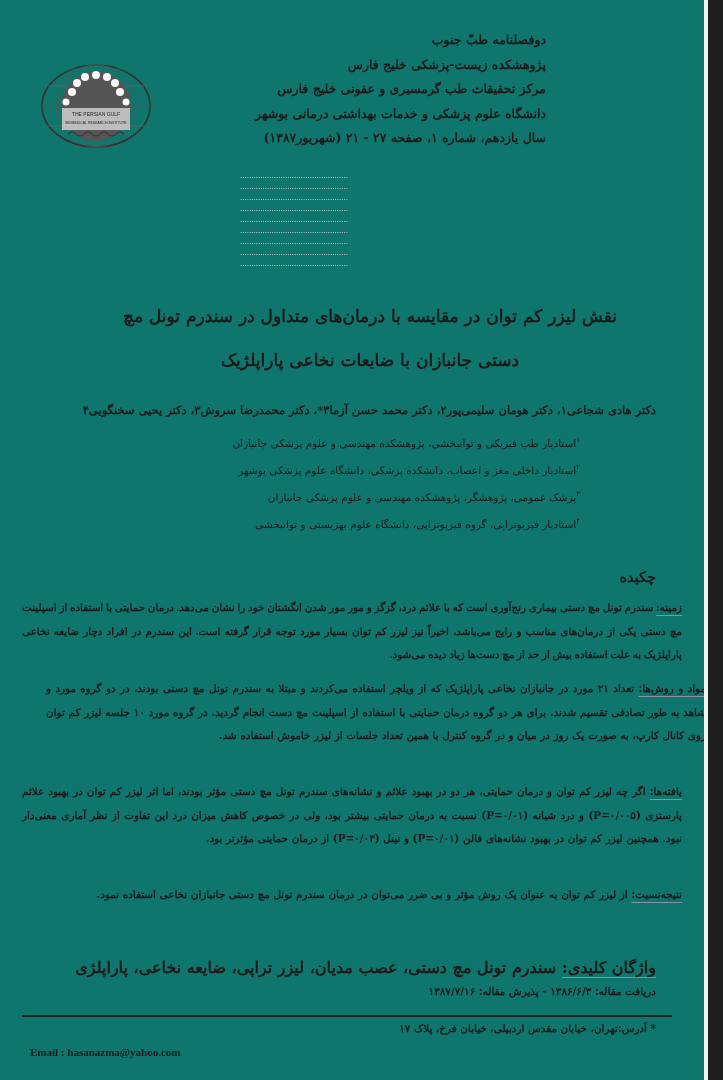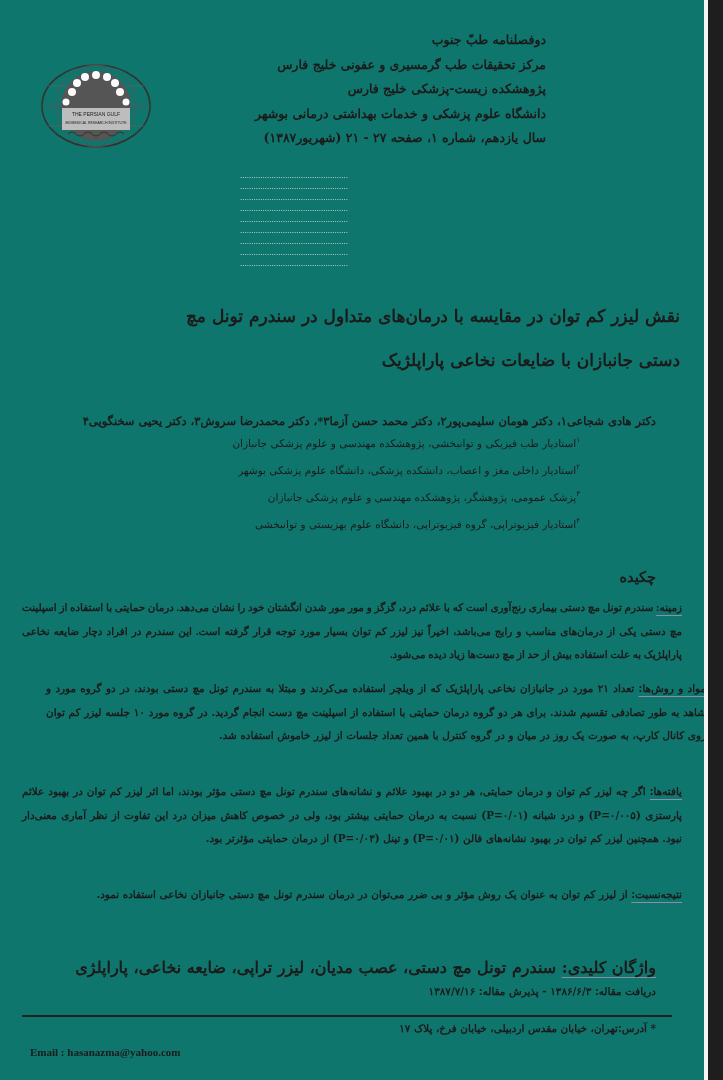--- a/index.html
+++ b/index.html
@@ -9,23 +9,23 @@
         border-right:1px solid #d8d8d8;}
   .edge{position:absolute;left:708px;top:0;width:15px;height:1080px;background:#1e1e1e;}
   .edge-light{position:absolute;left:704px;top:0;width:5px;height:1080px;background:#f4f4f4;}
   .rtl{direction:rtl;unicode-bidi:plaintext;}
 
   .logo{position:absolute;left:40px;top:62px;width:112px;height:88px;}
   .header{position:absolute;right:162px;top:28px;width:360px;font-size:12.5px;font-weight:bold;
           line-height:24.5px;text-align:right;}
   .header div{white-space:nowrap;}
 
-  .title{position:absolute;left:60px;top:294px;width:620px;text-align:right;font-size:17px;
+  .title{position:absolute;left:60px;top:294px;width:620px;text-align:center;font-size:17px;
          font-weight:bold;line-height:44px;}
-  .authors{position:absolute;right:52px;top:414px;width:620px;text-align:right;font-size:11.5px;
+  .authors{position:absolute;right:52px;top:403px;width:620px;text-align:right;font-size:11.5px;
            font-weight:bold;white-space:nowrap;}
   .affils{position:absolute;left:140px;top:428px;width:440px;text-align:right;font-size:10.5px;
           font-weight:normal;line-height:24.5px;}
   .affils sup{font-size:7px;}
 
   .abstract-h{position:absolute;right:52px;top:568px;font-size:14.5px;font-weight:bold;}
   .abs{position:absolute;left:22px;width:660px;text-align:justify;text-align-last:right;
        font-size:10.4px;font-weight:bold;line-height:23.5px;}
   .lbl{text-decoration:underline;text-decoration-color:#8a8fa8;text-underline-offset:4px;}
   .p1{top:596px;font-family:Liberation Serif, serif;}
@@ -69,22 +69,22 @@
         <circle cx="86" cy="40" r="3.5"></circle>
     </g>
     <rect x="22" y="46" width="68" height="22" fill="#bdbdbd"></rect>
     <text x="56" y="54" font-size="5" text-anchor="middle" fill="#222" font-family="Liberation Sans, sans-serif">THE PERSIAN GULF</text>
     <text x="56" y="62" font-size="3.5" text-anchor="middle" fill="#222" font-family="Liberation Sans, sans-serif">BIOMEDICAL RESEARCH INSTITUTE</text>
     <path d="M28 72 q4 -4 8 0 t8 0 t8 0 t8 0 t8 0 t8 0 t8 0" stroke="#333" fill="none" stroke-width="1"></path>
   </svg>
 
   <div class="header rtl">
     <div>دوفصلنامه طبّ جنوب</div>
+    <div>پژوهشکده زیست-پزشکی خلیج فارس</div>
     <div>مرکز تحقیقات طب گرمسیری و عفونی خلیج فارس</div>
-    <div>پژوهشکده زیست-پزشکی خلیج فارس</div>
     <div>دانشگاه علوم پزشکی و خدمات بهداشتی درمانی بوشهر</div>
     <div>سال یازدهم، شماره ۱، صفحه ۲۷ - ۲۱ (شهریور۱۳۸۷)</div>
   </div>
 
   <div class="title rtl">
     <div>نقش لیزر کم توان در مقایسه با درمان‌های متداول در سندرم تونل مچ</div>
     <div>دستی جانبازان با ضایعات نخاعی پاراپلژیک</div>
   </div>
 
   <div class="authors rtl">دکتر هادی شجاعی۱، دکتر هومان سلیمی‌پور۲، دکتر محمد حسن آزما۳*، دکتر محمدرضا سروش۳، دکتر یحیی سخنگویی۴</div>

